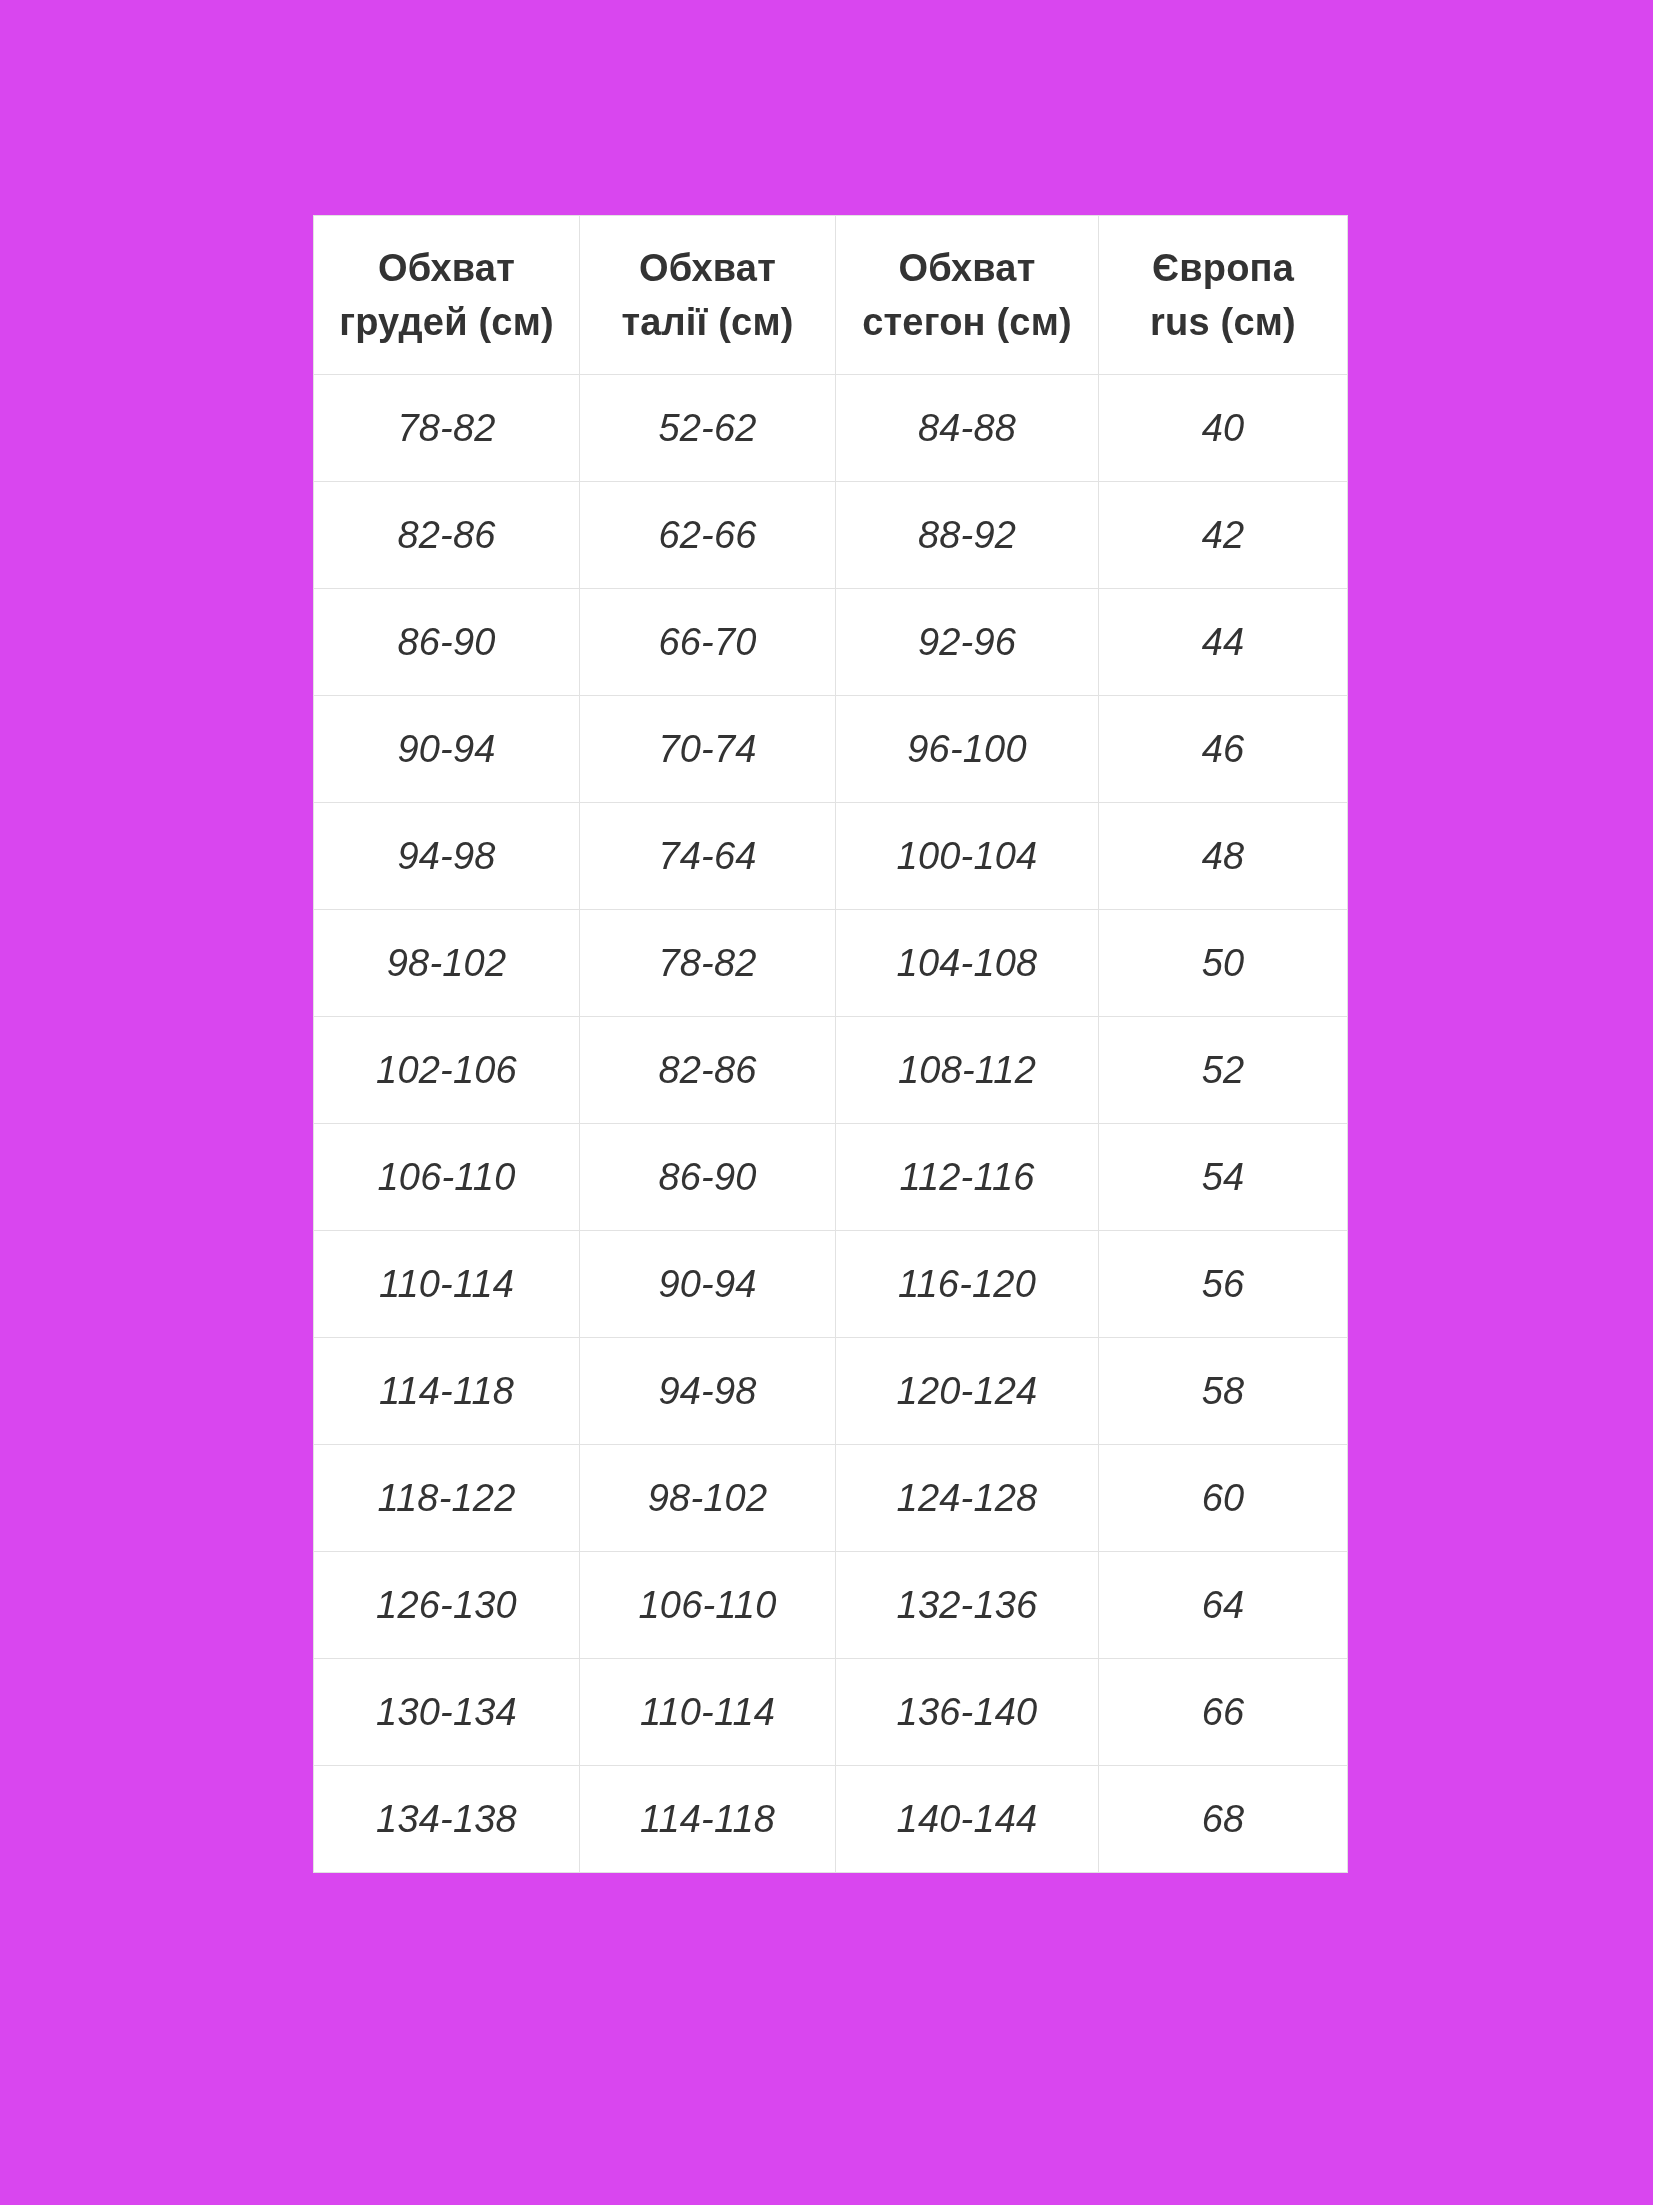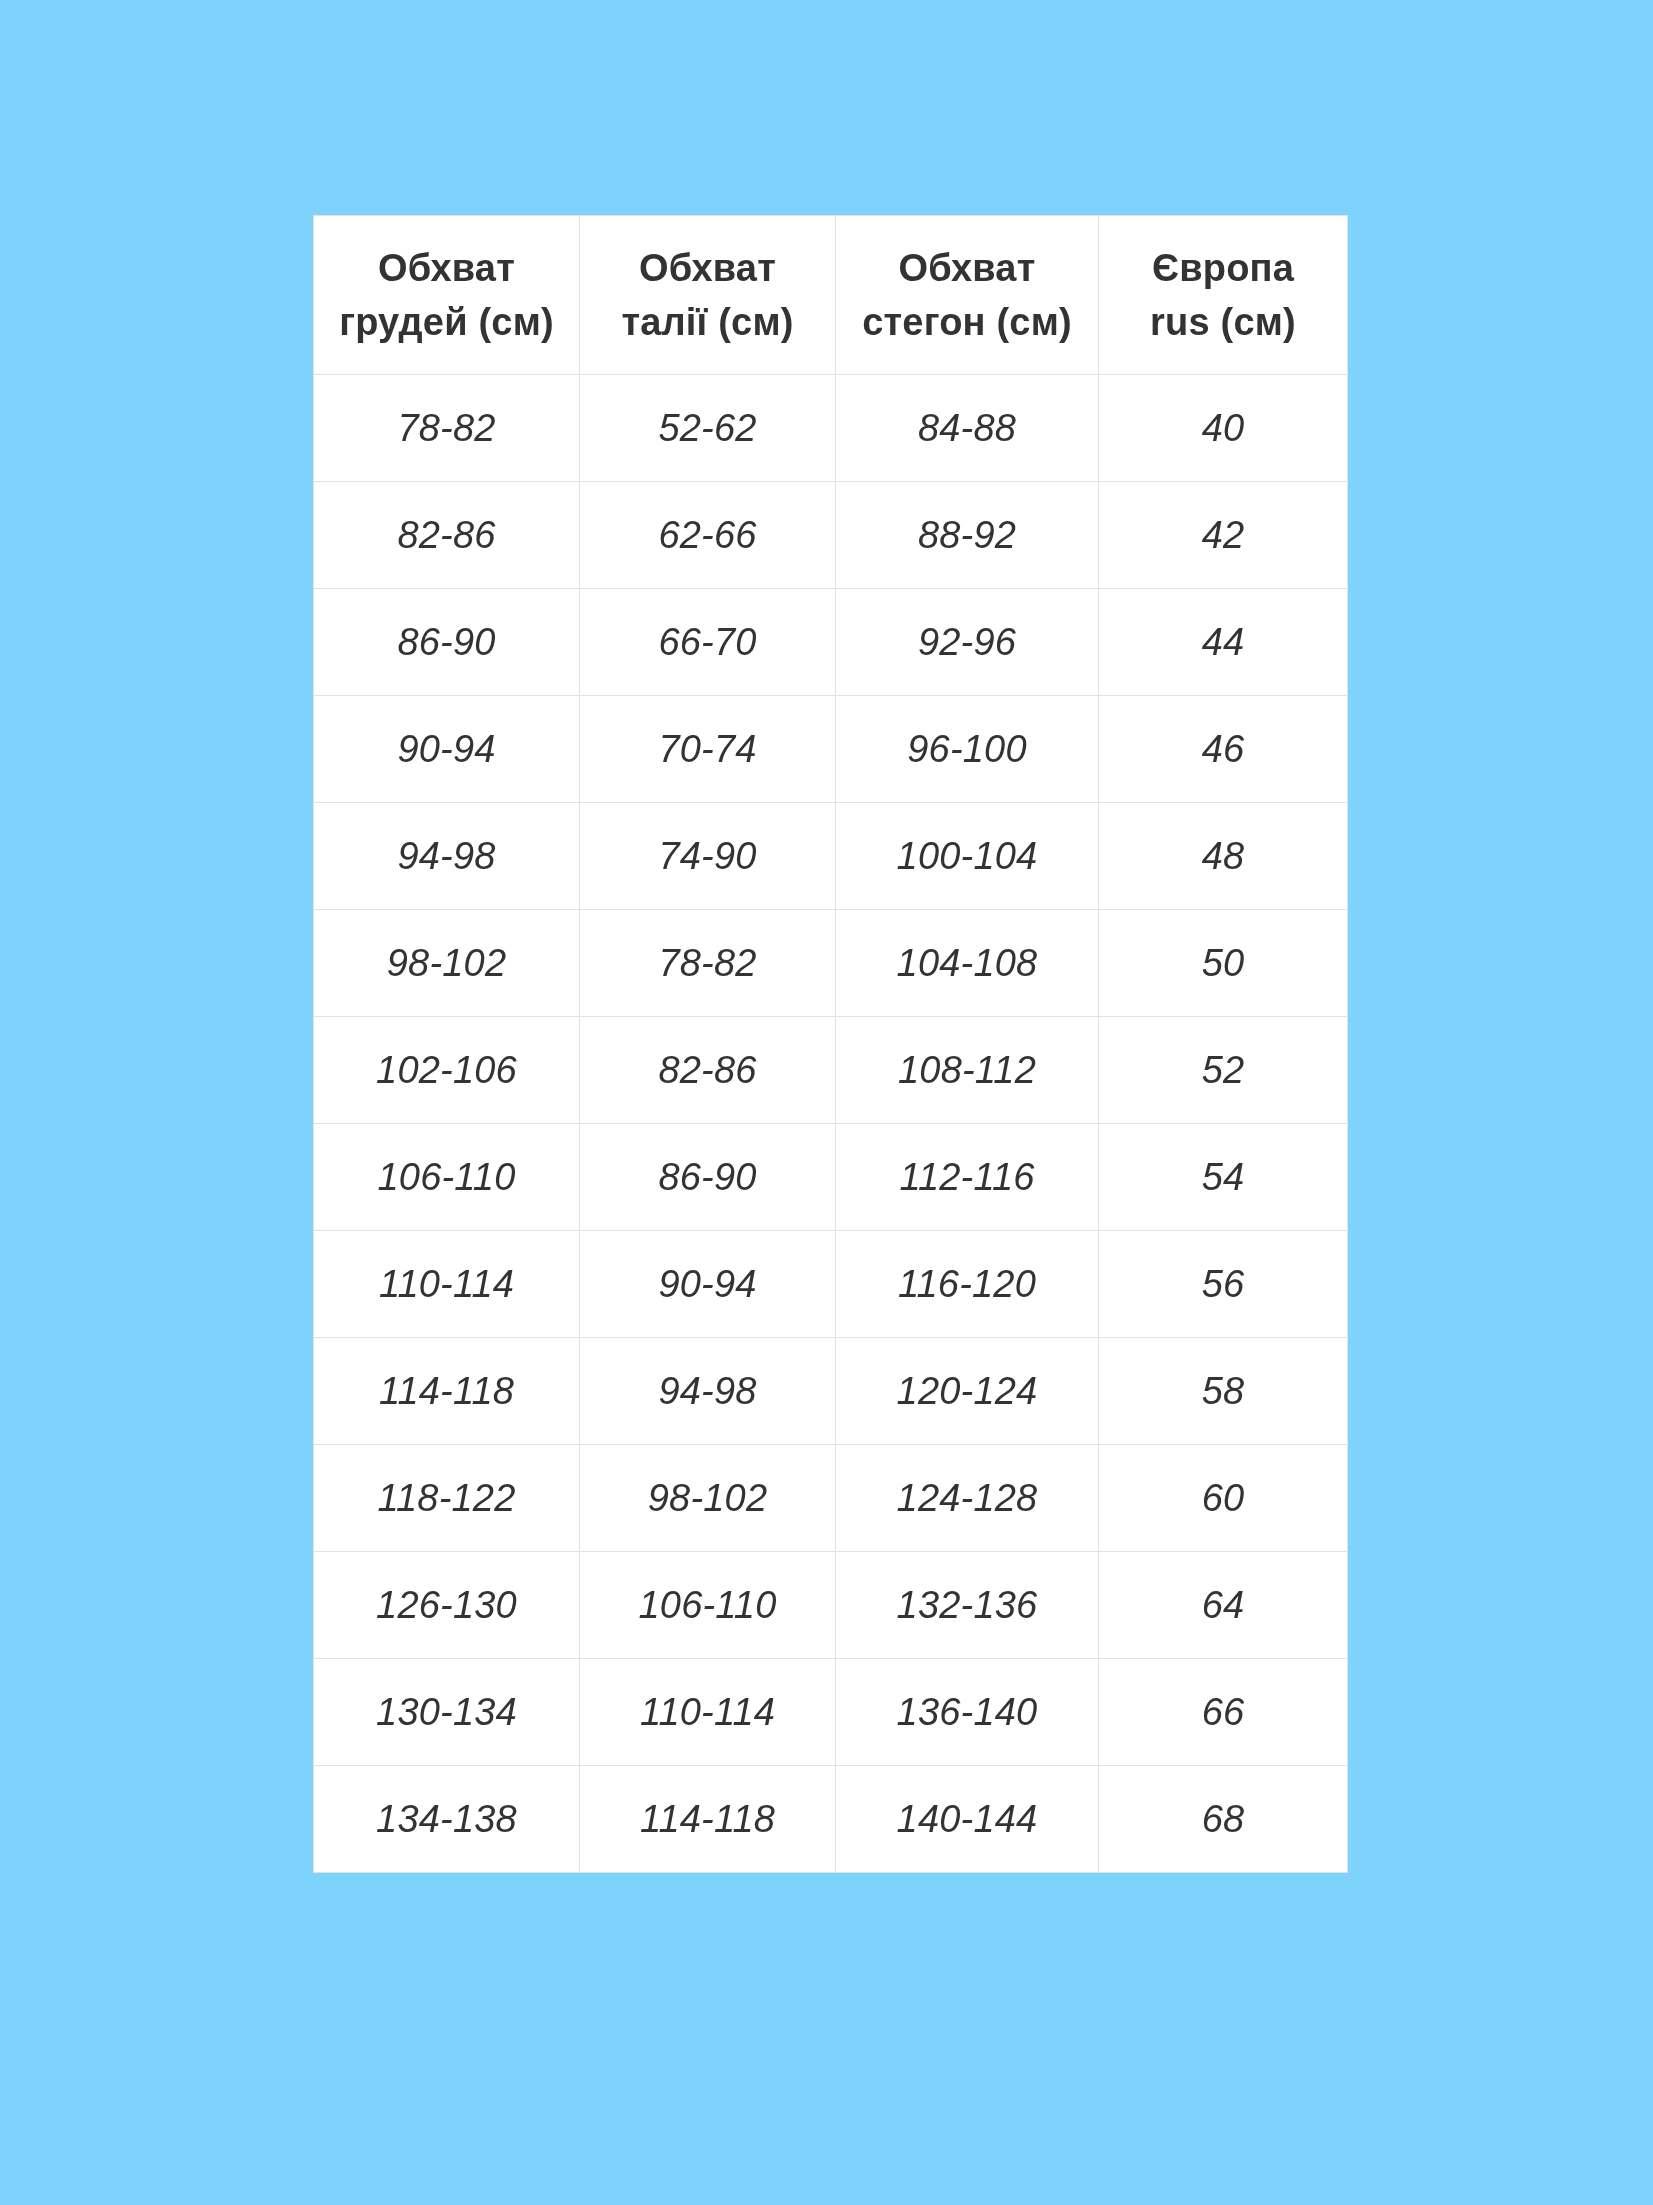--- a/index.html
+++ b/index.html
@@ -13,21 +13,21 @@
     height: 2205px;
     font-family: "Liberation Sans", "DejaVu Sans", sans-serif;
     color: #333333;
     -webkit-font-smoothing: antialiased;
   }
 
   .page {
     position: relative;
     width: 1654px;
     height: 2205px;
-    background: #7dd3fc;
+    background: #d946ef;
     box-sizing: border-box;
   }
 
   .table-wrap {
     position: absolute;
     left: 313px;
     top: 215px;
     width: 1034px;
   }
 
@@ -125,21 +125,21 @@
             <td>44</td>
           </tr>
           <tr>
             <td>90-94</td>
             <td>70-74</td>
             <td>96-100</td>
             <td>46</td>
           </tr>
           <tr>
             <td>94-98</td>
-            <td>74-90</td>
+            <td>74-64</td>
             <td>100-104</td>
             <td>48</td>
           </tr>
           <tr>
             <td>98-102</td>
             <td>78-82</td>
             <td>104-108</td>
             <td>50</td>
           </tr>
           <tr>

